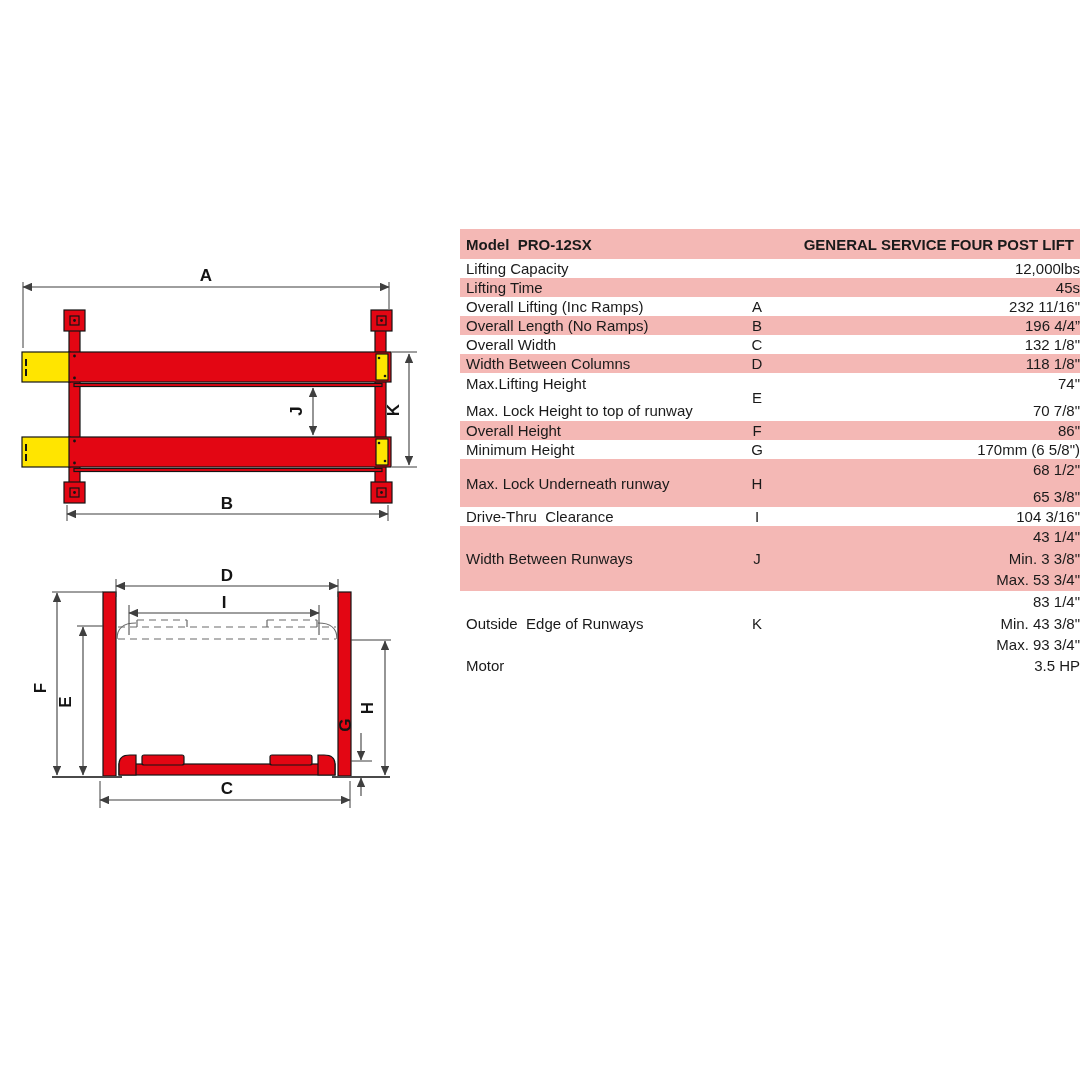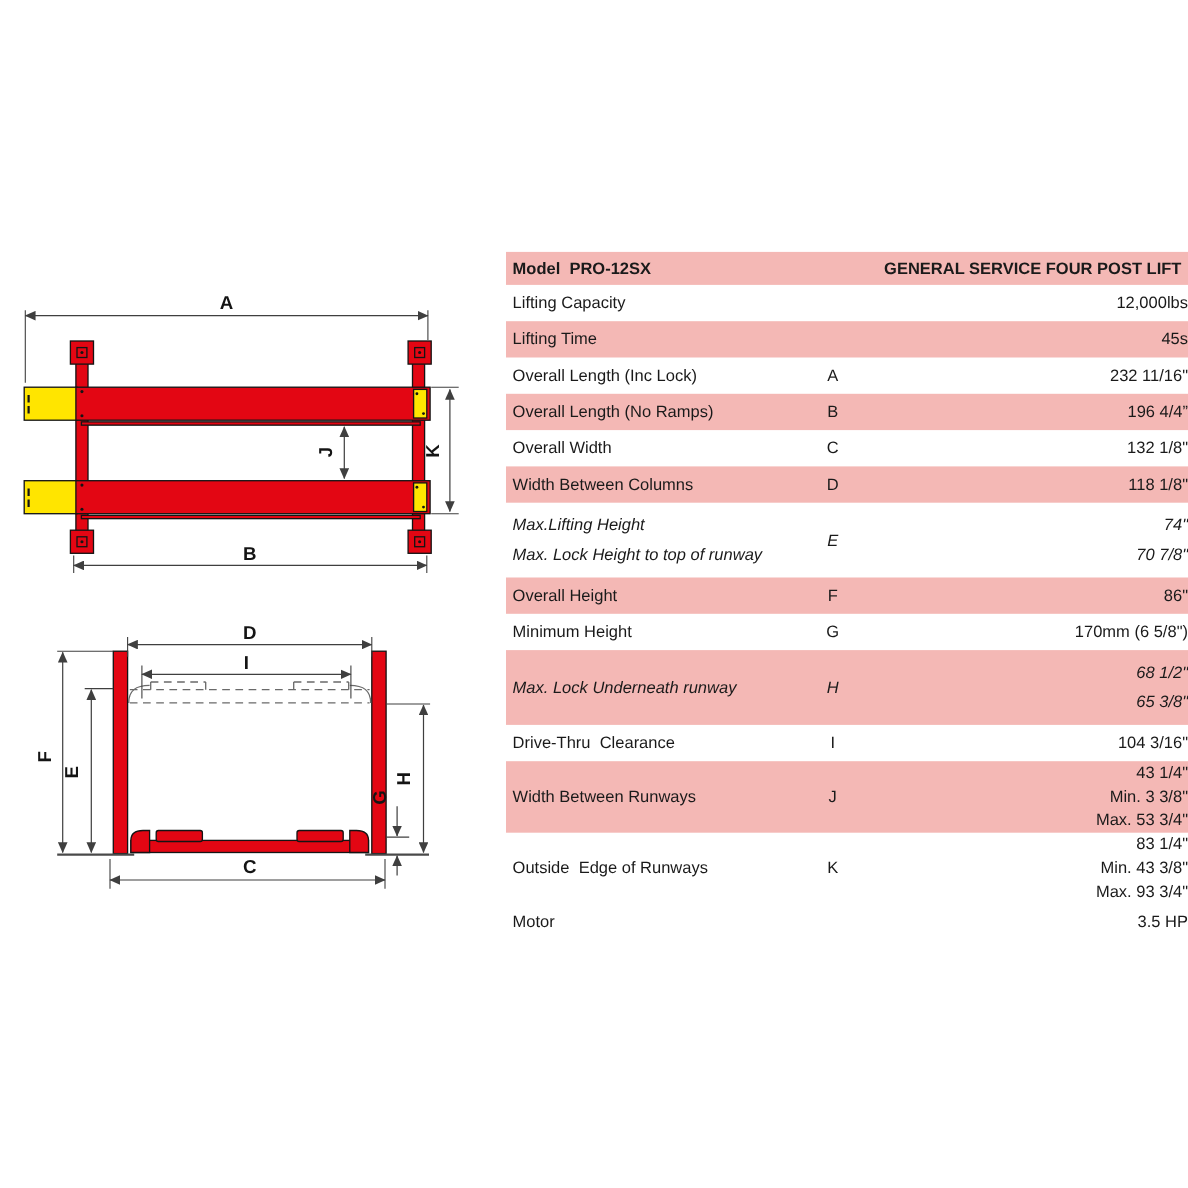--- a/index.html
+++ b/index.html
@@ -14,22 +14,22 @@
   
   .spec-table{position:absolute;left:460px;top:229px;width:620px;}
   .spec-header{
     height:29px;background:var(--pink);display:flex;align-items:center;
     justify-content:space-between;font-weight:bold;font-size:15px;
     padding:15px 6px;box-sizing:border-box;gap:16px;
   }
   .spec-header span{white-space:pre;}
   .spec-row{display:flex;align-items:stretch;font-size:15px;}
   .spec-row.shaded{background:var(--pink);}
-  .spec-row.lines-1{height:33px;}
-  .spec-row.lines-2{height:68px;font-style:italic;}
+  .spec-row.lines-1{height:19px;}
+  .spec-row.lines-2{height:48px;}
   .spec-row.lines-3{height:65px;}
   .cell{display:flex;flex-direction:column;justify-content:center;box-sizing:border-box;}
   .cell .line{white-space:pre;}
   .lines-2 .line{line-height:27px;}
   .lines-3 .line{line-height:21.5px;}
   .cell.lbl{flex:0 0 276px;padding-left:6px;}
   .cell.ltr{flex:0 0 42px;text-align:center;}
   .cell.val{flex:1;padding-left:26px;text-align:right;}
   
   .diag{position:absolute;}
@@ -249,21 +249,21 @@
         </div>
         <div class="cell ltr">
           <div class="line"></div>
         </div>
         <div class="cell val">
           <div class="line">45s</div>
         </div>
       </div>
       <div class="spec-row lines-1">
         <div class="cell lbl">
-          <div class="line">Overall Length (Inc Lock)</div>
+          <div class="line">Overall Lifting (Inc Ramps)</div>
         </div>
         <div class="cell ltr">
           <div class="line">A</div>
         </div>
         <div class="cell val">
           <div class="line">232 11/16"</div>
         </div>
       </div>
       <div class="spec-row lines-1 shaded">
         <div class="cell lbl">

